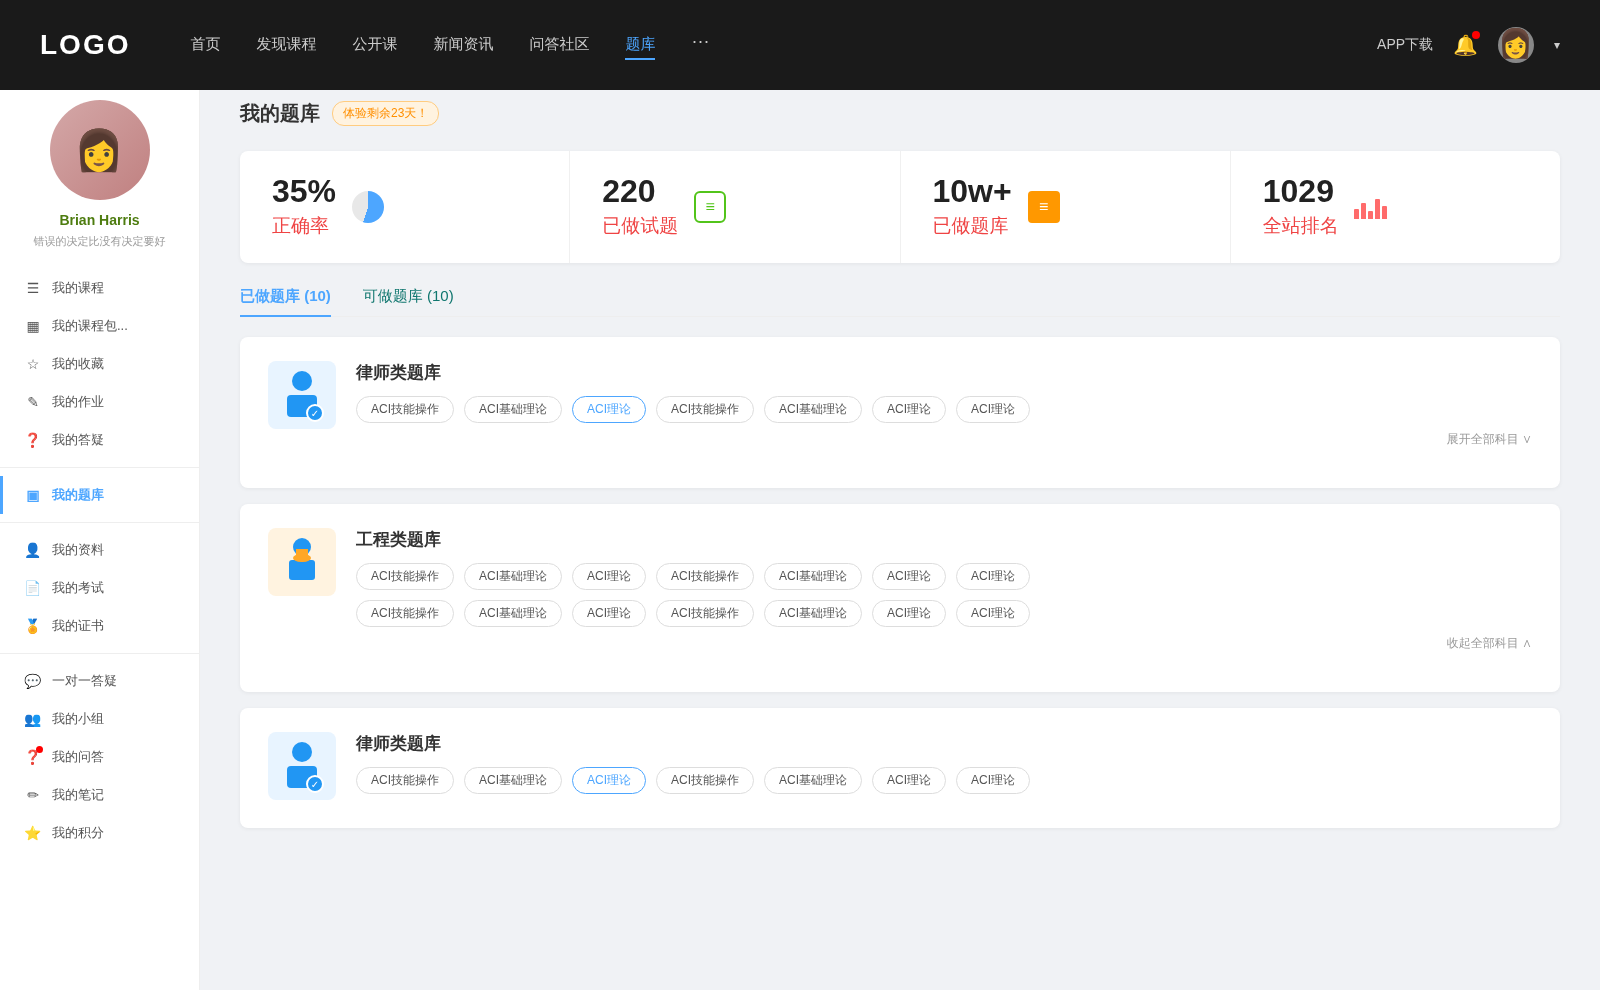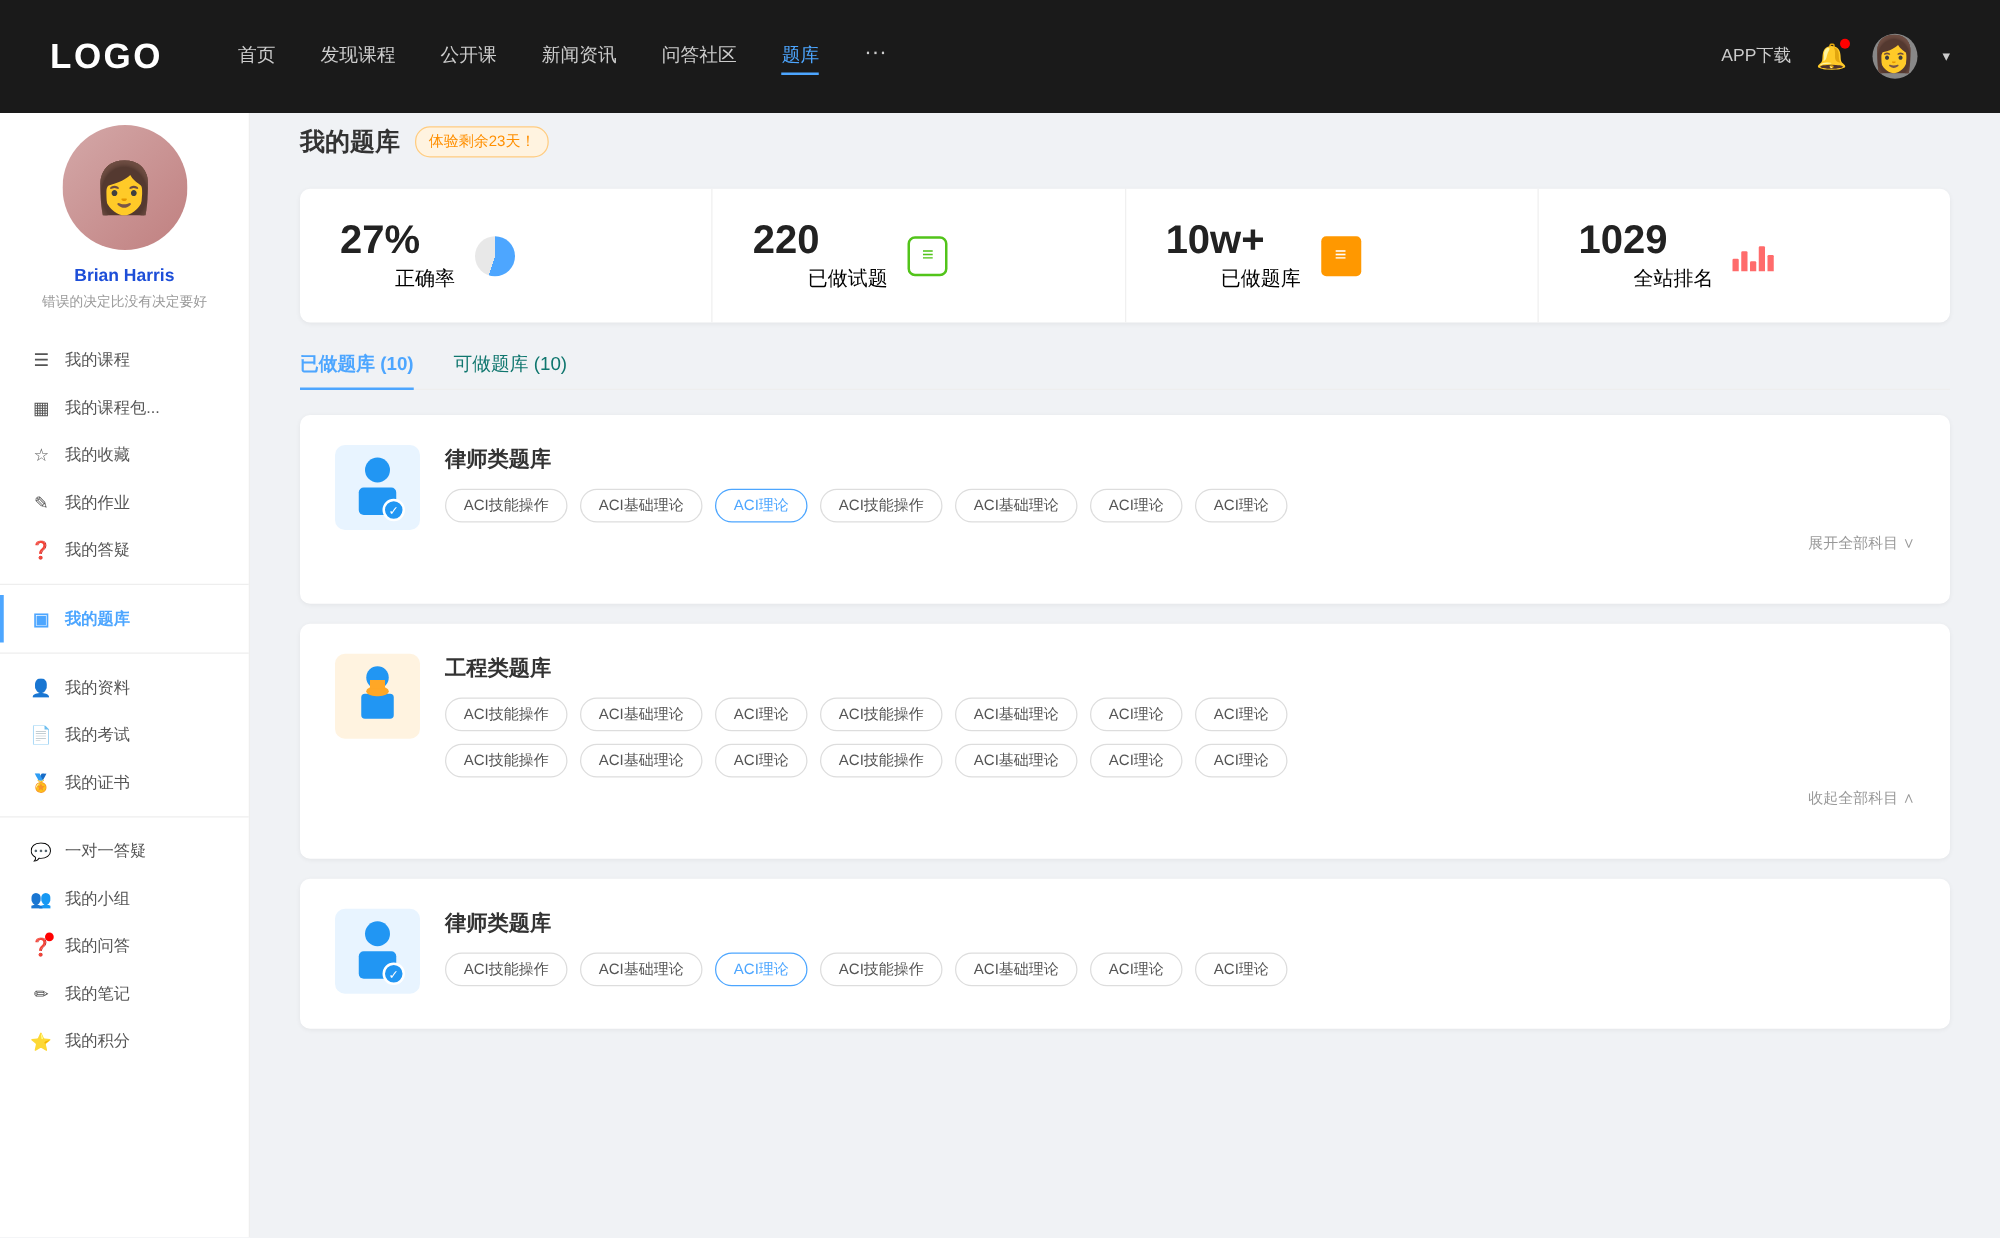--- a/index.html
+++ b/index.html
@@ -43,21 +43,21 @@
       align-items: center;
       border-right: 1px solid #eee;
     }
     .avatar-wrap { width: 100px; height: 100px; border-radius: 50%; overflow: hidden; background: #e8e8e8; margin-bottom: 12px; }
     .avatar-img {
       width: 100%; height: 100%;
       background: linear-gradient(135deg, #d4a8a8 0%, #c08080 100%);
       display: flex; align-items: center; justify-content: center;
       font-size: 40px;
     }
-    .user-name { font-size: 14px; font-weight: 600; color: #1d4ed8; margin-bottom: 6px; }
+    .user-name { font-size: 14px; font-weight: 600; color: #4d7c0f; margin-bottom: 6px; }
     .user-motto { font-size: 11px; color: #999; margin-bottom: 20px; text-align: center; padding: 0 16px; }
     .sidebar-menu { width: 100%; }
     .sidebar-item {
       display: flex; align-items: center; gap: 10px;
       padding: 10px 24px;
       cursor: pointer;
       color: #555;
       font-size: 13px;
       position: relative;
     }
@@ -100,21 +100,21 @@
       flex: 1;
       padding: 24px 32px;
       border-right: 1px solid #f0f0f0;
       display: flex;
       align-items: center;
       gap: 14px;
     }
     .stat-item:last-child { border-right: none; }
     .stat-text {}
     .stat-value { font-size: 32px; font-weight: 700; color: #222; line-height: 1; }
-    .stat-label { font-size: 16px; color: #000000; margin-top: 6px; margin-left: 44px; }
+    .stat-label { font-size: 19px; color: #ef4444; margin-top: 6px; }
     .stat-icon { width: 36px; height: 36px; display: flex; align-items: center; justify-content: center; font-size: 22px; }
 
     
     .tabs { display: flex; gap: 32px; margin-bottom: 20px; border-bottom: 1px solid #eee; }
     .tab {
       font-size: 15px;
       padding-bottom: 10px;
       cursor: pointer;
       color: #0f766e;
       position: relative;
@@ -305,21 +305,21 @@
 
     <div class="page-header">
       <span class="page-title">我的题库</span>
       <span class="trial-badge">体验剩余23天！</span>
     </div>
 
     <div class="stats-row">
 
       <div class="stat-item">
         <div class="stat-text">
-          <div class="stat-value">27%</div>
+          <div class="stat-value">35%</div>
           <div class="stat-label">正确率</div>
         </div>
         <div class="stat-icon">
           <div class="pie-chart"></div>
         </div>
       </div>
 
       <div class="stat-item">
         <div class="stat-text">
           <div class="stat-value">220</div>

